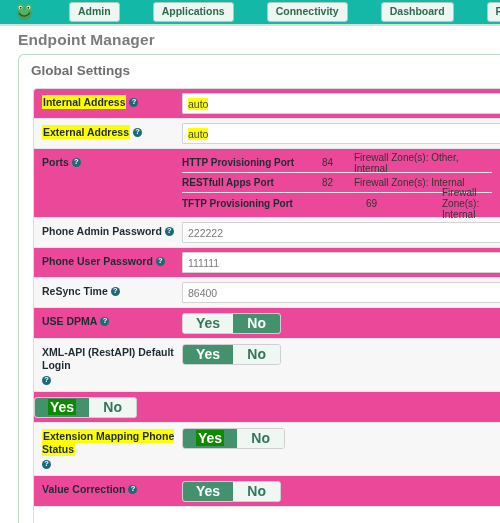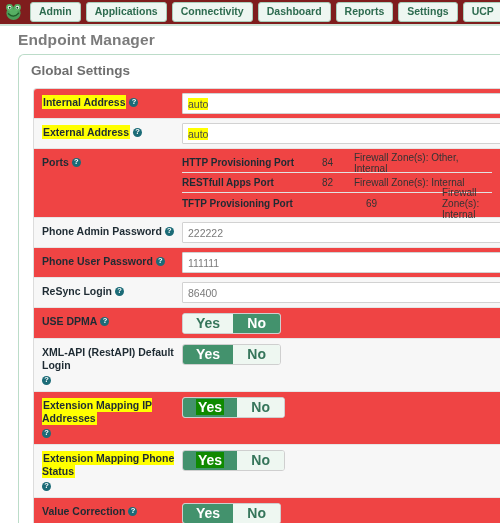--- a/index.html
+++ b/index.html
@@ -7,26 +7,27 @@
     margin: 0; padding: 0;
     width: 500px; height: 523px;
     overflow: hidden;
     background: #ffffff;
     font-family: "Liberation Sans", sans-serif;
   }
 
   
   .topnav {
     height: 26px;
-    background: #7f1d1d;
+    background: #14b8a6;
     border-bottom: 2px solid #cfe4d8;
     display: flex;
     align-items: center;
-    padding-left: 3px;
+    padding-left: 14px;
     position: relative;
+    gap: 28px;
   }
   .logo {
     width: 21px; height: 20px;
     margin-right: 6px;
     display: block;
     flex: 0 0 auto;
   }
   .navbtn {
     font-size: 10.5px;
     font-weight: bold;
@@ -75,21 +76,21 @@
     margin-left: 2px;
     height: 440px;
     overflow: hidden;
   }
 
   
   .row {
     display: flex;
     align-items: flex-start;
     border-bottom: 1px solid #e6e6e6;
-    background: #ef4444;
+    background: #ec4899;
     min-height: 27px;
     padding: 4px 0 4px 0;
   }
   .row.alt { background: #f7f7f7; }
 
   .cell-label {
     width: 148px;
     flex: 0 0 148px;
     padding: 3px 6px 1px 8px;
     font-size: 10.5px;
@@ -253,41 +254,40 @@
           <div class="tinput"><span>222222</span></div>
         </div>
       </div>
       <div class="row">
         <div class="cell-label"><span class="lbl-text">Phone User Password</span><span class="help"></span></div>
         <div class="cell-value">
           <div class="tinput"><span>111111</span></div>
         </div>
       </div>
       <div class="row alt">
-        <div class="cell-label"><span class="lbl-text">ReSync Login</span><span class="help"></span></div>
+        <div class="cell-label"><span class="lbl-text">ReSync Time</span><span class="help"></span></div>
         <div class="cell-value">
           <div class="tinput"><span>86400</span></div>
         </div>
       </div>
       <div class="row">
         <div class="cell-label"><span class="lbl-text">USE DPMA</span><span class="help"></span></div>
         <div class="cell-value"><div class="toggle">
             <div class="opt">Yes</div>
             <div class="opt on">No</div>
           </div></div>
       </div>
       <div class="row alt">
         <div class="cell-label"><span class="lbl-text">XML-API (RestAPI) Default Login</span><span class="help help-own-line"></span></div>
         <div class="cell-value"><div class="toggle">
             <div class="opt on">Yes</div>
             <div class="opt">No</div>
           </div></div>
       </div>
       <div class="row">
-        <div class="cell-label"><span class="lbl-text hl">Extension Mapping IP Addresses</span><span class="help help-own-line"></span></div>
         <div class="cell-value"><div class="toggle">
             <div class="opt on"><span class="hlopt">Yes</span></div>
             <div class="opt">No</div>
           </div></div>
       </div>
       <div class="row alt">
         <div class="cell-label"><span class="lbl-text hl">Extension Mapping Phone Status</span><span class="help help-own-line"></span></div>
         <div class="cell-value"><div class="toggle">
             <div class="opt on"><span class="hlopt">Yes</span></div>
             <div class="opt">No</div>

